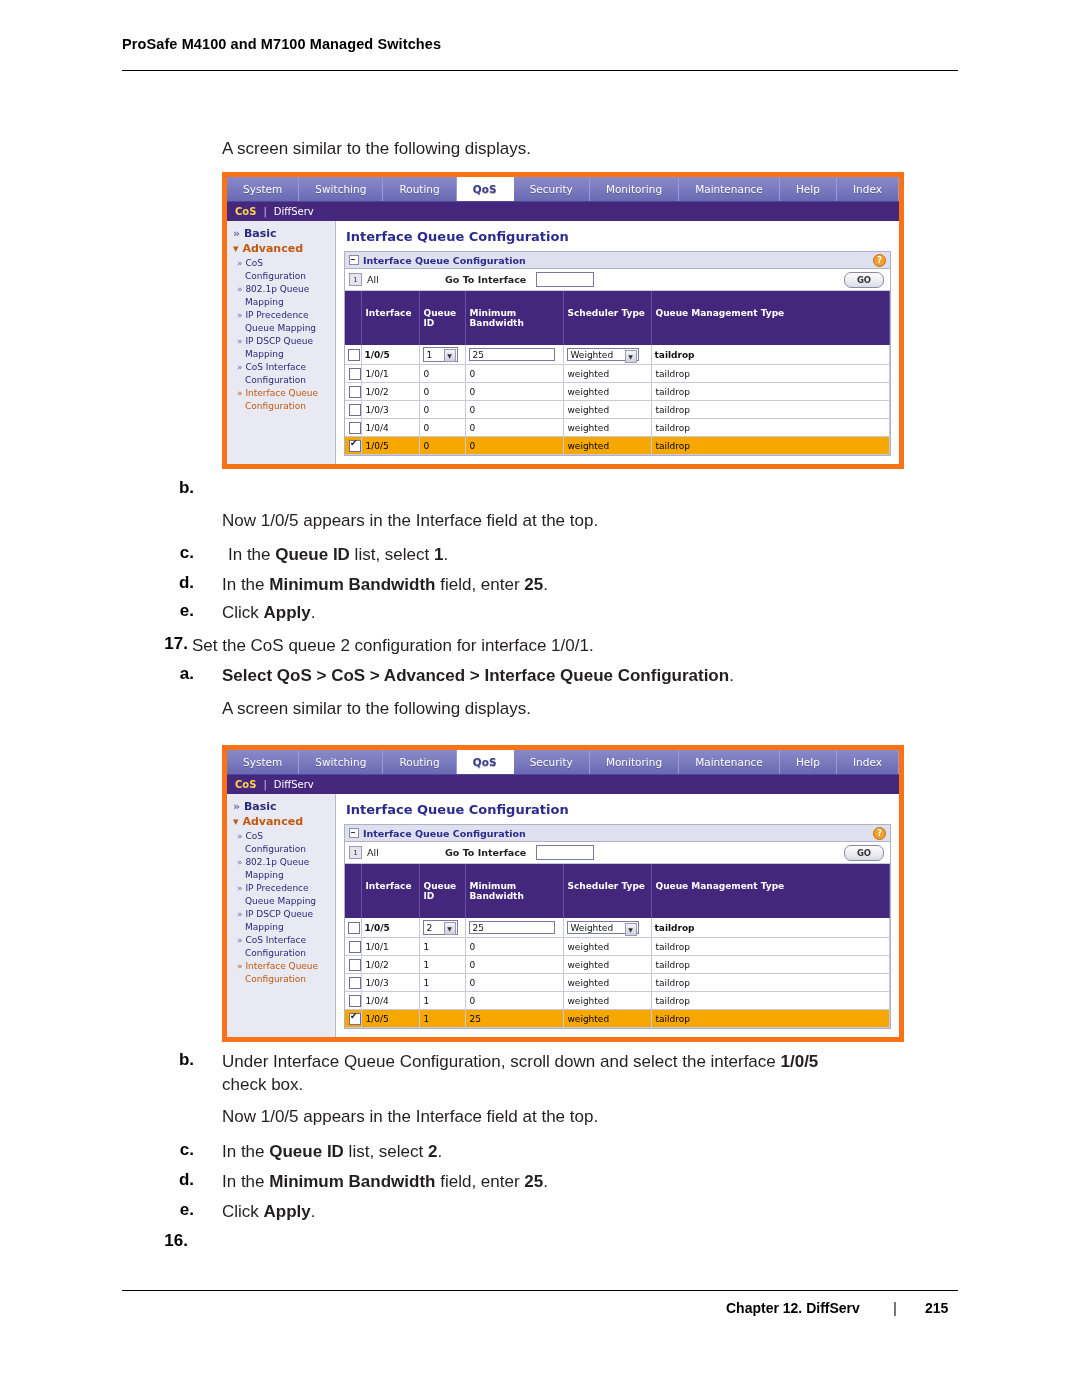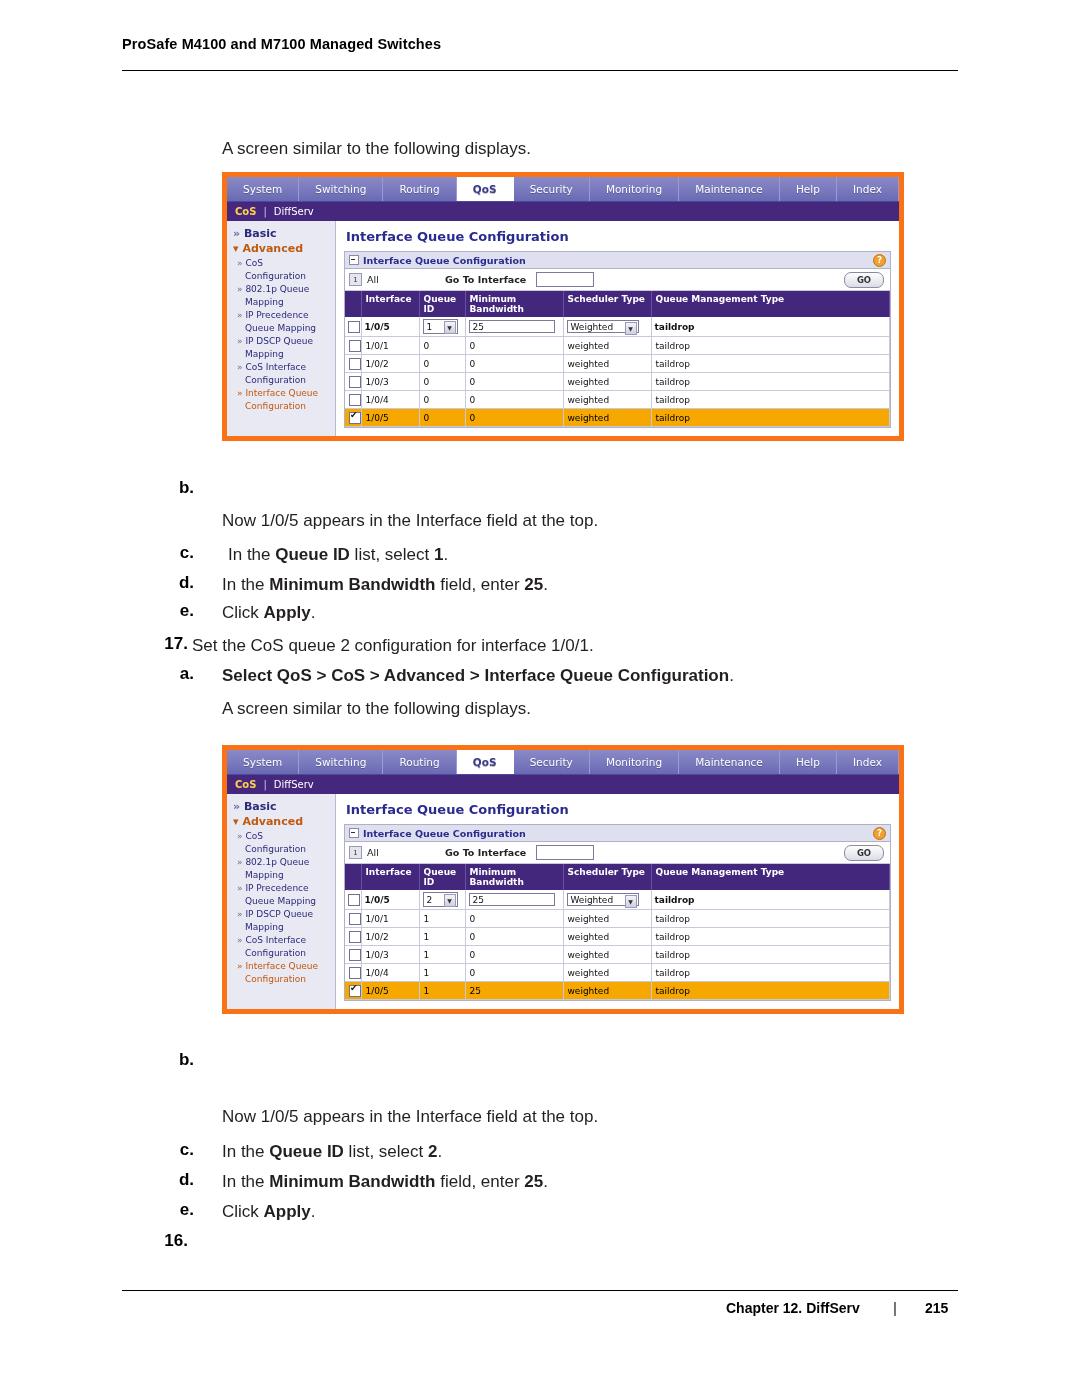--- a/index.html
+++ b/index.html
@@ -224,21 +224,21 @@
     width: 100%;
     table-layout: fixed;
   }
   table.grid th {
     background: #4b2e83;
     background: #43277c;
     color: #ffffff;
     font-size: 9px;
     font-weight: bold;
     text-align: left;
-    padding: 3px 4px;
+    padding: 17px 4px;
     border-right: 1px solid #6b4fa3;
     vertical-align: top;
     line-height: 10px;
   }
   table.grid td {
     font-size: 9px;
     color: #111;
     padding: 2px 4px;
     border-right: 1px solid #c9c9dc;
     border-bottom: 1px solid #c9c9dc;
@@ -609,20 +609,21 @@
                 <td>taildrop</td>
               </tr>
             </tbody>
           </table>
         </div>
       </div>
     </div>
   </div>
 
   <div class="num" style="left:160px; top:1050px; width:34px;">b.</div>
+  <div class="body-text" style="left:222px; top:1050px; width:740px;"><span>Under Interface Queue Configuration, scroll down and select the interface </span><span class="b">1/0/5</span><br><span>check box.</span></div>
 
   <div class="body-text" style="left:222px; top:1105px;">Now 1/0/5 appears in the Interface field at the top.</div>
 
   <div class="num" style="left:160px; top:1140px; width:34px;">c.</div>
   <div class="body-text" style="left:222px; top:1140px;text-align:center;"><span>In the </span><span class="b">Queue ID</span><span> list, select </span><span class="b">2</span><span>.</span></div>
 
   <div class="num" style="left:160px; top:1170px; width:34px;">d.</div>
   <div class="body-text" style="left:222px; top:1170px;"><span>In the </span><span class="b">Minimum Bandwidth</span><span> field, enter </span><span class="b">25</span><span>.</span></div>
 
   <div class="num" style="left:160px; top:1200px; width:34px;">e.</div>

